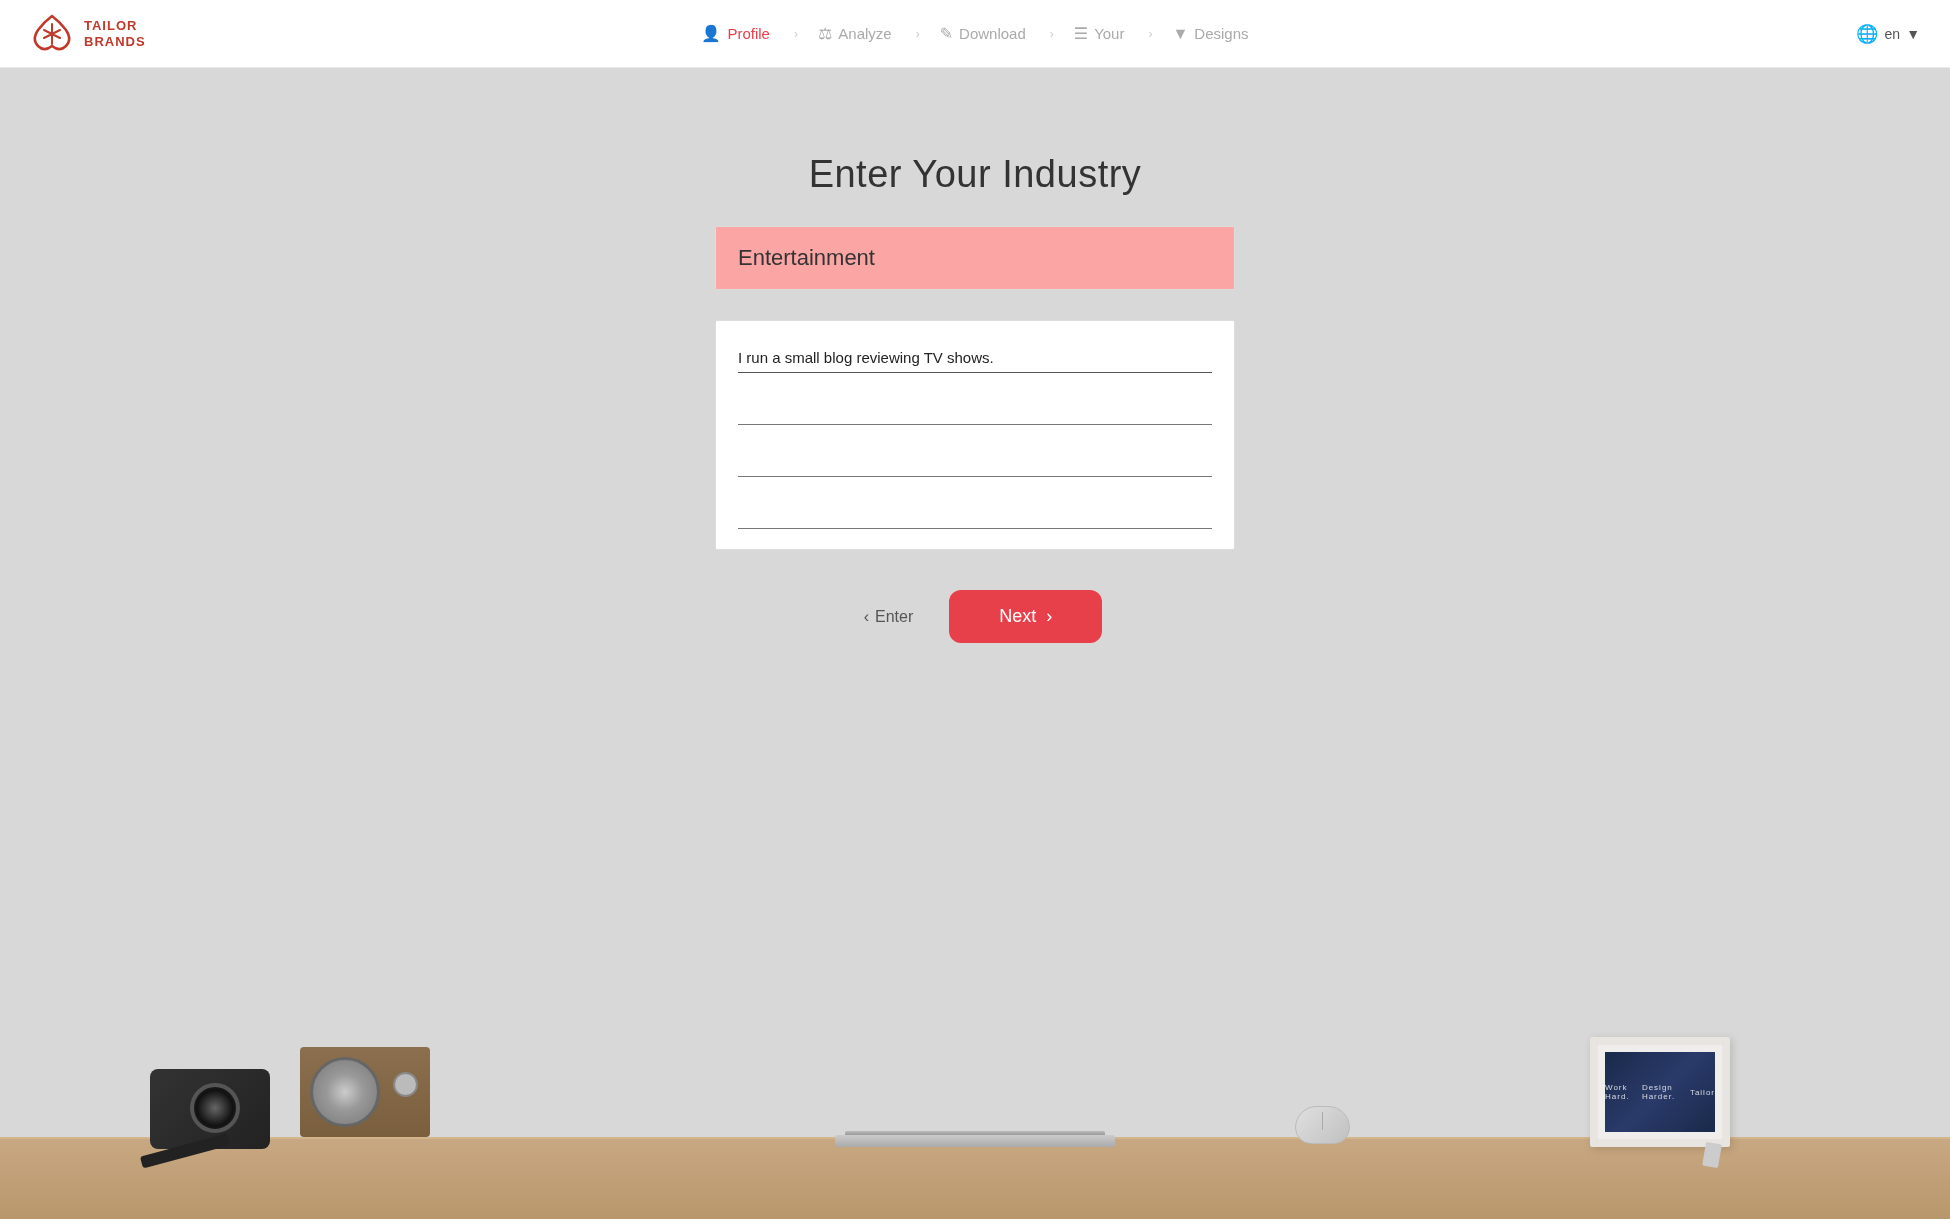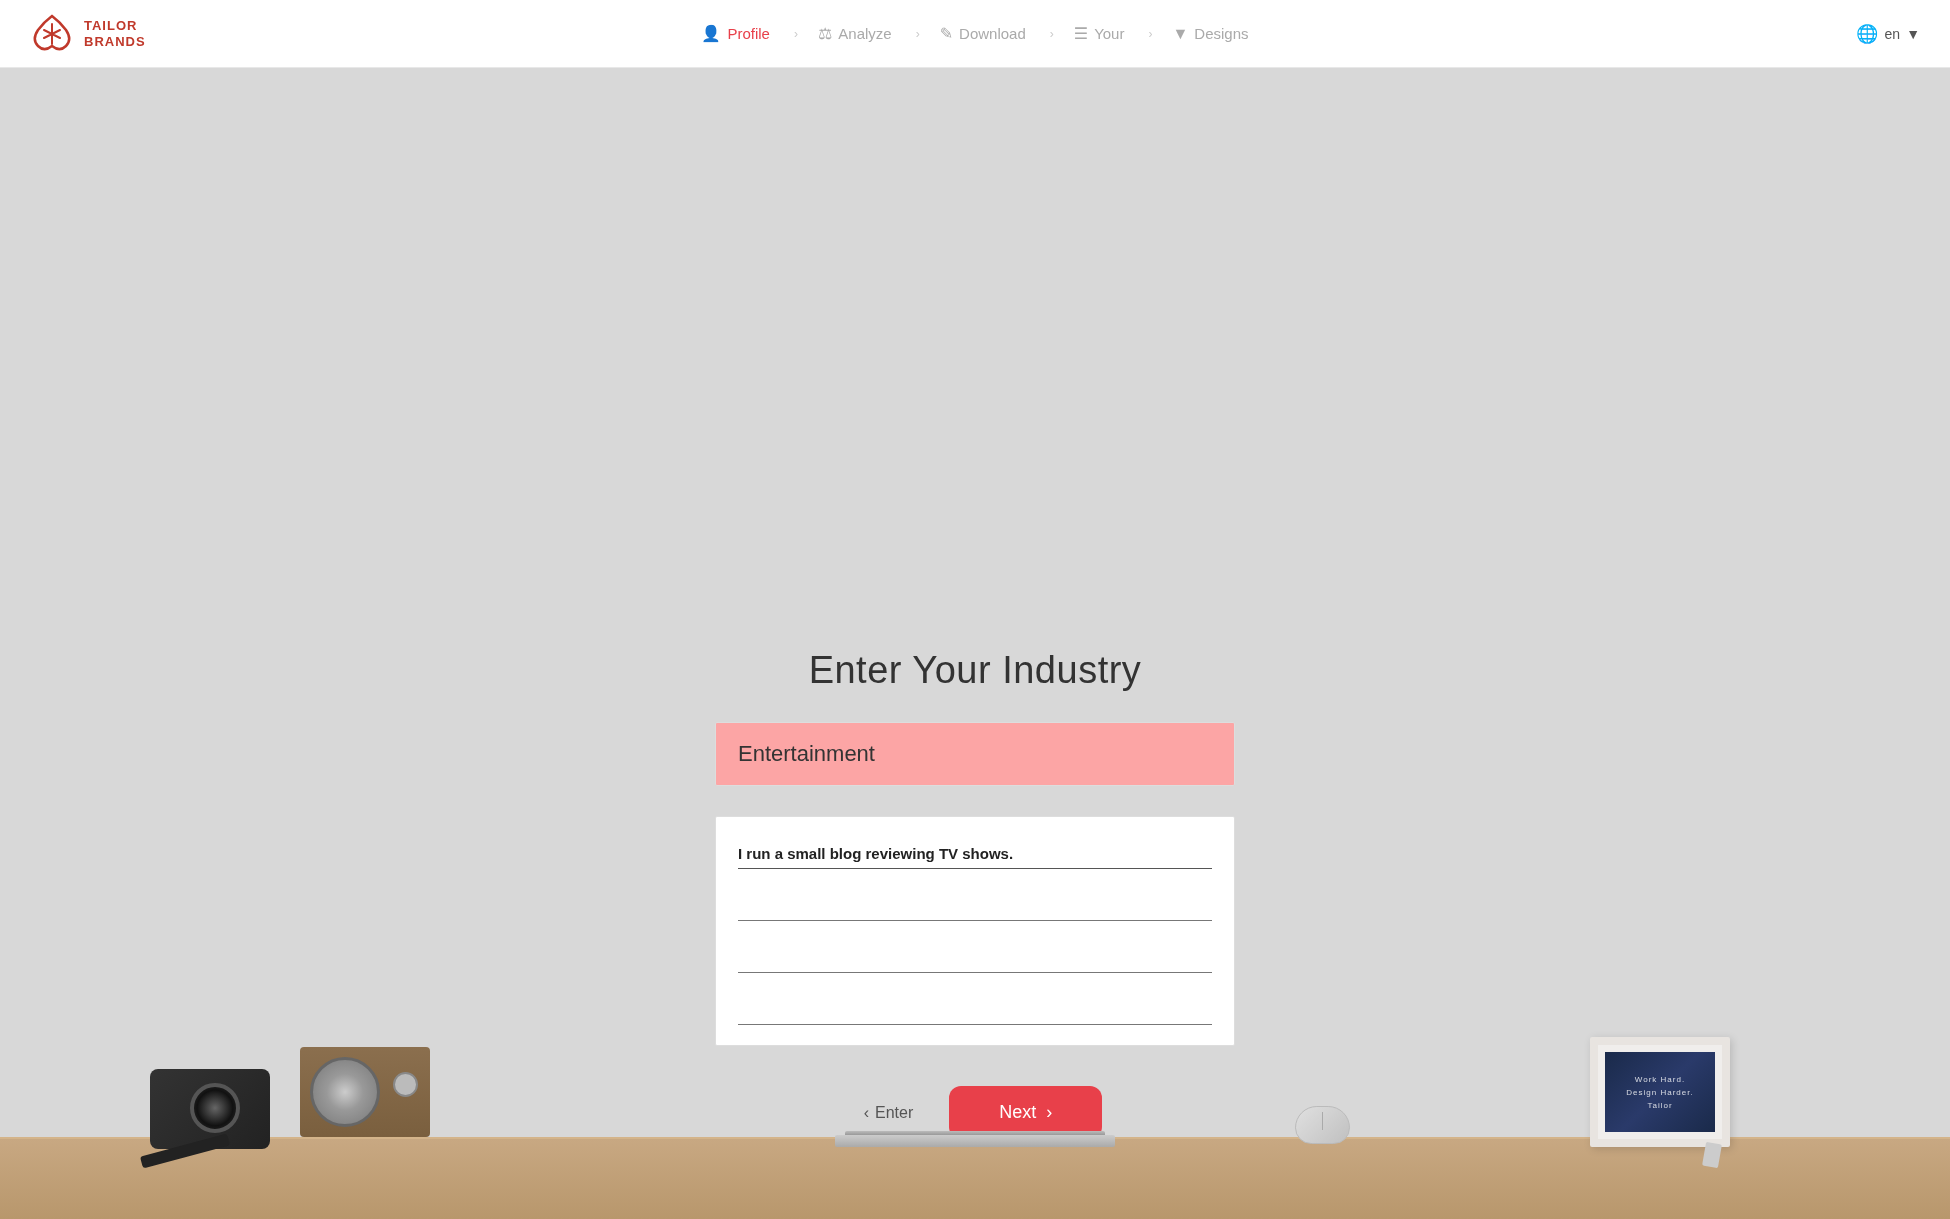--- a/index.html
+++ b/index.html
@@ -73,25 +73,24 @@
     .lang-globe {
       font-size: 18px;
       color: #888;
     }
 
     
     .main {
       display: flex;
       flex-direction: column;
       align-items: center;
-      padding: 116px 20px 40px;
+      padding: 85px 20px 40px;
       min-height: calc(100vh - 68px);
       position: relative;
       overflow: hidden;
-      justify-content: flex-end;
     }
 
     .page-title {
       font-size: 38px;
       font-weight: 400;
       color: #333;
       margin-bottom: 30px;
       letter-spacing: 0.5px;
     }
 
@@ -120,21 +119,20 @@
       text-align: center;
     }
 
     .description-container {
       width: 520px;
       background: #fff;
       border: 1px solid #ddd;
       border-radius: 2px;
       padding: 20px 22px;
       margin-bottom: 40px;
-      font-weight: bold;
     }
     .description-text-line {
       display: flex;
       align-items: flex-end;
       height: 32px;
       border-bottom: 1px solid #555;
       margin-bottom: 20px;
     }
     .description-text-line span {
       font-size: 15px;
@@ -339,21 +337,21 @@
       display: flex;
       align-items: center;
       justify-content: center;
       box-shadow: 2px 2px 8px rgba(0,0,0,0.15);
     }
     .frame-inner {
       width: 110px;
       height: 80px;
       background: linear-gradient(135deg, #1a2a4a 0%, #2a3a6a 50%, #1a2a4a 100%);
       display: flex;
-      flex-direction: column;
+      flex-direction: row;
       align-items: center;
       justify-content: center;
       gap: 4px;
     }
     .frame-text-line {
       color: #fff;
       font-size: 8px;
       opacity: 0.8;
       letter-spacing: 1px;
     }

